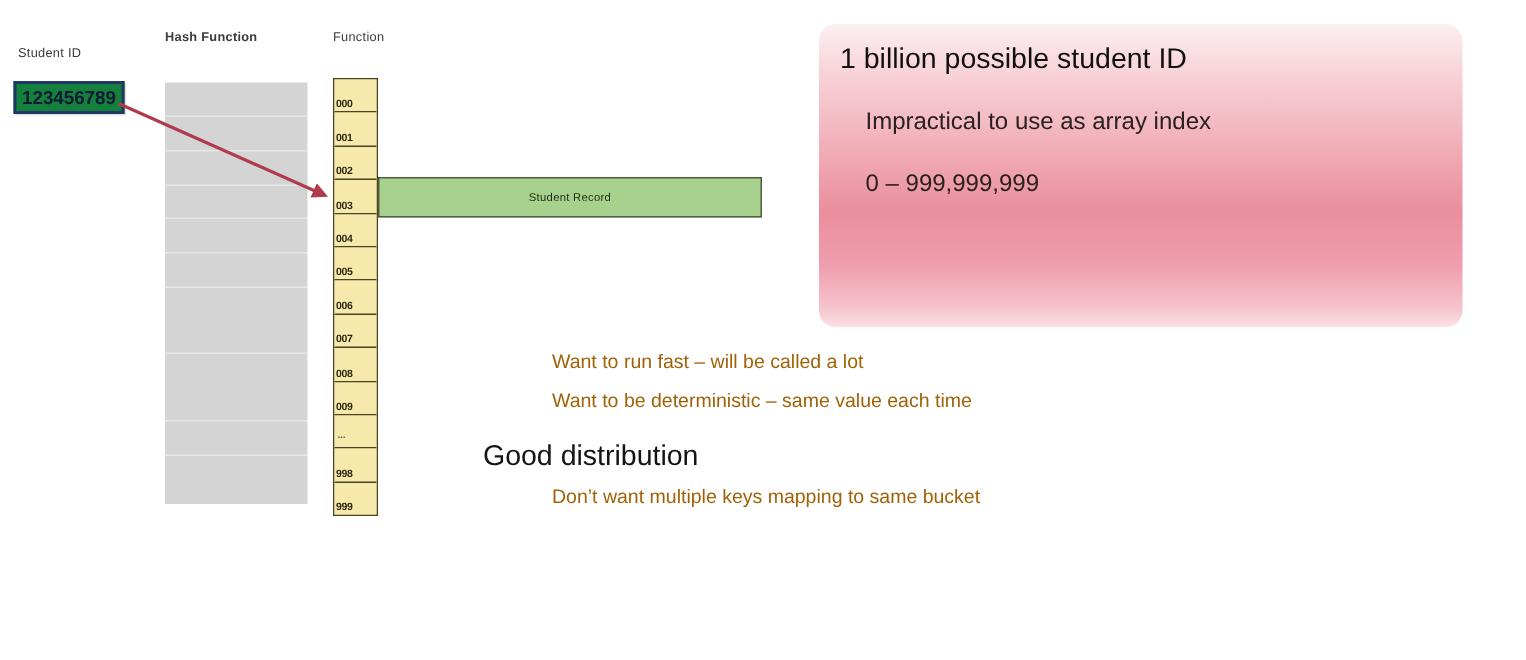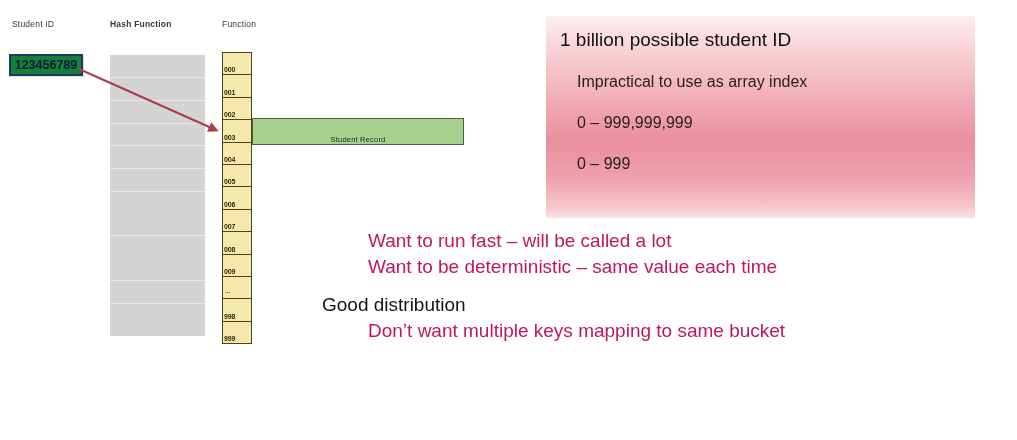--- a/index.html
+++ b/index.html
@@ -17,21 +17,21 @@
   }
 
   
   .col-header {
     position: absolute;
     font-size: 8.5px;
     letter-spacing: 0.2px;
     color: #3a3a3a;
     white-space: nowrap;
   }
-  #hdr-student { left: 12px;  top: 19px; }
+  #hdr-student { left: 12px;  top: 30px; }
   #hdr-hash    { left: 110px; top: 19px; font-weight: bold; }
   #hdr-buckets { left: 222px; top: 19px; }
 
   
   #student-id-box {
     position: absolute;
     left: 9px;
     top: 54px;
     width: 74px;
     height: 22px;
@@ -100,27 +100,27 @@
     left: 2px;
     font-weight: bold;
     color: #6e6743;
   }
 
   
   #student-record {
     position: absolute;
     left: 252px;
     top: 118px;
-    width: 212px;
+    width: 256px;
     height: 27px;
     background: #a9d18e;
     border: 1.5px solid #4f5d40;
     box-sizing: border-box;
     display: flex;
-    align-items: flex-end;
+    align-items: center;
     justify-content: center;
     font-size: 7.5px;
     color: #1e2a18;
     letter-spacing: 0.2px;
   }
 
   
   #map-arrow {
     position: absolute;
     left: 0;
@@ -140,20 +140,21 @@
     background: linear-gradient(to bottom,
                 #fdeff1 0%,
                 #f8d3d8 16%,
                 #f0a6b1 46%,
                 #ea8e9d 62%,
                 #ef9fae 80%,
                 #f6c5cd 94%,
                 #fbe0e5 100%);
     padding: 10px 0 0 0;
     box-sizing: border-box;
+    border-radius: 11px;
   }
   .panel-line {
     white-space: nowrap;
     color: #111111;
   }
   .panel-line.lvl1 {
     font-size: 19px;
     margin-left: 14px;
     line-height: 27px;
   }
@@ -172,25 +173,25 @@
     top: 228px;
     width: 640px;
   }
   .note-head {
     font-size: 19px;
     line-height: 26px;
     white-space: nowrap;
     color: #141414;
   }
   .note-sub {
-    font-size: 19px;
+    font-size: 13px;
     line-height: 26px;
     white-space: nowrap;
     padding-left: 46px;
-    color: #be185d;
+    color: #a16207;
   }
   .note-gap { height: 12px; }
 </style>
 </head>
 <body>
 
 <div class="col-header" id="hdr-student">Student ID</div>
 <div class="col-header" id="hdr-hash">Hash Function</div>
 <div class="col-header" id="hdr-buckets">Function</div>
 
@@ -262,21 +263,20 @@
       <path d="M0,0 L5,2.5 L0,5 z" fill="#b03a4e"></path>
     </marker>
   </defs>
   <line x1="79" y1="69" x2="216" y2="130" stroke="#b03a4e" stroke-width="2.1" marker-end="url(#arrowhead)"></line>
 </svg>
 
 <div id="concept-panel">
     <div class="panel-line lvl1">1 billion possible student ID</div>
     <div class="panel-line lvl2">Impractical to use as array index</div>
     <div class="panel-line lvl2">0 – 999,999,999</div>
-    <div class="panel-line lvl2">0 – 999</div>
   </div>
 
 <div id="notes-block">
     <div class="note-sub">Want to run fast – will be called a lot</div>
     <div class="note-sub">Want to be deterministic – same value each time</div>
     <div class="note-gap"></div>
     <div class="note-head">Good distribution</div>
     <div class="note-sub">Don’t want multiple keys mapping to same bucket</div>
   </div>
 

